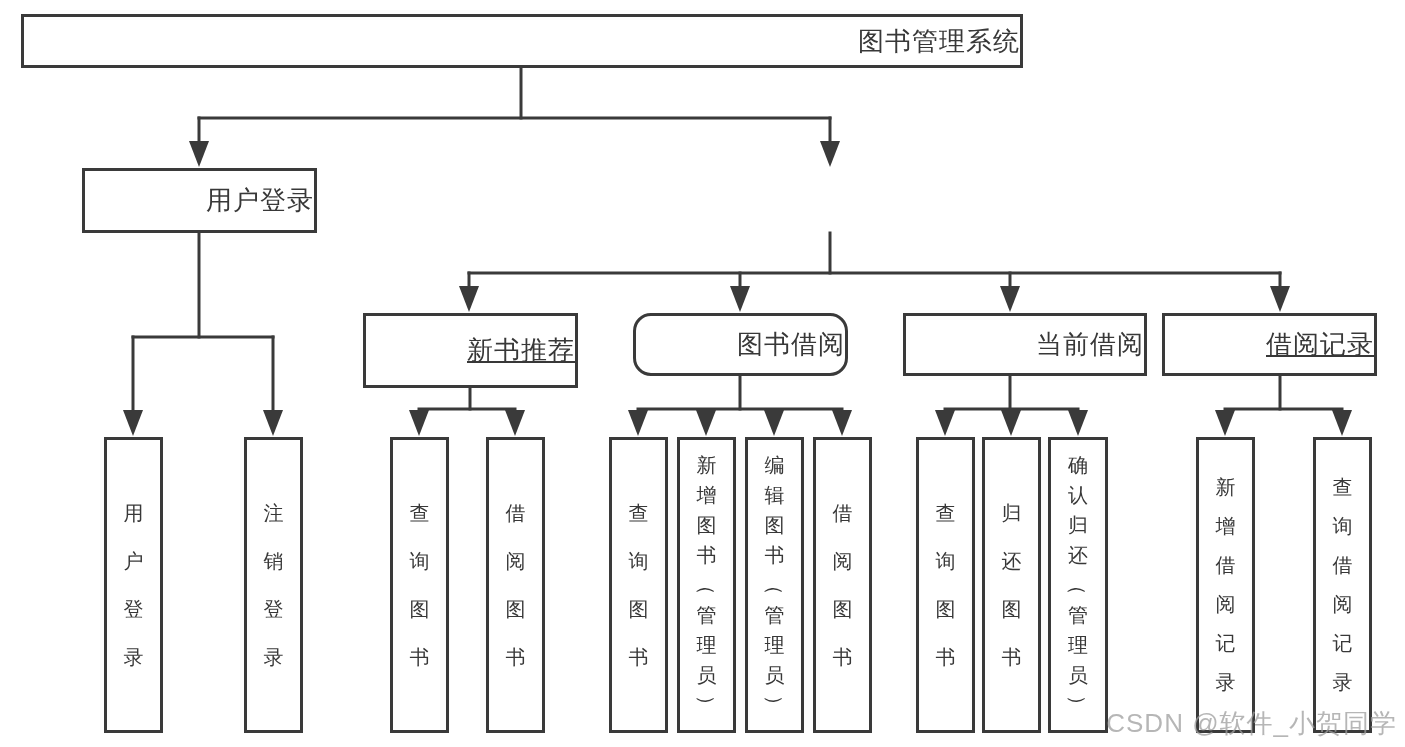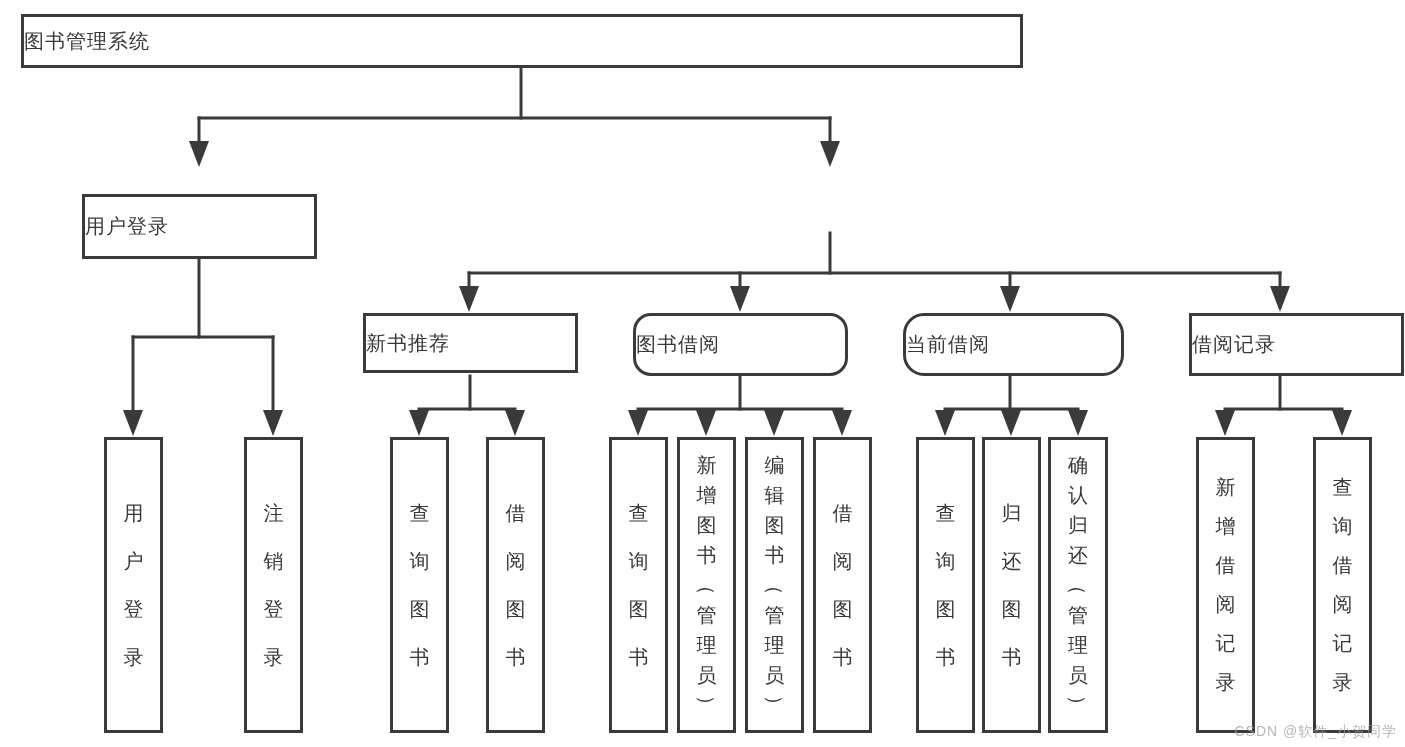--- a/index.html
+++ b/index.html
@@ -3,33 +3,33 @@
 <meta charset="utf-8">
 <style>
   html,body{margin:0;padding:0;background:#fff;}
   #canvas{
     position:relative;width:1405px;height:747px;background:#ffffff;overflow:hidden;
     font-family:"Liberation Sans","DejaVu Sans",sans-serif;color:#383838;
   }
   svg.connectors{position:absolute;left:0;top:0;z-index:1;}
   .box{
     position:absolute;box-sizing:border-box;border:3px solid #3a3a3a;background:#fff;
-    display:flex;align-items:center;justify-content:flex-start;z-index:2;
-    font-size:20px;letter-spacing:1px;color:#383838;
+    display:flex;align-items:center;justify-content:flex-end;z-index:2;
+    font-size:26px;letter-spacing:1px;color:#383838;
   }
   .leaf{
     position:absolute;box-sizing:border-box;border:3px solid #3a3a3a;background:#fff;
     display:flex;flex-direction:column;align-items:center;justify-content:center;
     z-index:2;font-size:20px;color:#383838;
   }
   .leaf div{text-align:center;}
   .leaf .rot{transform:rotate(90deg);}
   #watermark{
     position:absolute;right:8px;bottom:6px;z-index:5;
-    font-size:14px;color:#9e9e9e;opacity:0.75;letter-spacing:1px;white-space:nowrap;
+    font-size:26px;color:#9e9e9e;opacity:0.75;letter-spacing:1px;white-space:nowrap;
   }
 </style>
 </head>
 <body>
 
 <div id="canvas">
 
   <svg class="connectors" width="1405" height="747" viewBox="0 0 1405 747">
     <g stroke="#3a3a3a" stroke-width="3" fill="none" stroke-linecap="square">
       <path d="M521 68 V118"></path>
@@ -75,34 +75,34 @@
       <polygon points="1078,436 1068,410 1088,410"></polygon>
       <polygon points="1225,436 1215,410 1235,410"></polygon>
       <polygon points="1342,436 1332,410 1352,410"></polygon>
     </g>
   </svg>
 
   <div class="box" style="left:21px;top:14px;width:1002px;height:54px;">
     <span>图书管理系统</span>
   </div>
 
-  <div class="box" style="left:82px;top:168px;width:235px;height:65px;margin-top:26px;">
+  <div class="box" style="left:82px;top:168px;width:235px;height:65px;">
     <span>用户登录</span>
   </div>
 
-  <div class="box" style="left:363px;top:313px;width:215px;height:60px;">
+  <div class="box" style="left:363px;top:313px;width:215px;height:75px;text-decoration:underline;">
     <span>新书推荐</span>
   </div>
   <div class="box" style="left:633px;top:313px;width:215px;height:63px;border-radius:18px;">
     <span>图书借阅</span>
   </div>
-  <div class="box" style="left:903px;top:313px;width:221px;height:63px;border-radius:21px;">
+  <div class="box" style="left:903px;top:313px;width:244px;height:63px;">
     <span>当前借阅</span>
   </div>
-  <div class="box" style="left:1189px;top:313px;width:215px;height:63px;">
+  <div class="box" style="left:1162px;top:313px;width:215px;height:63px;text-decoration:underline;">
     <span>借阅记录</span>
   </div>
 
   <div class="leaf" style="left: 104px; top: 437px; width: 59px; height: 296px; line-height: 48px;">
       <div>用</div>
       <div>户</div>
       <div>登</div>
       <div>录</div>
     </div>
   <div class="leaf" style="left: 244px; top: 437px; width: 59px; height: 296px; line-height: 48px;">

